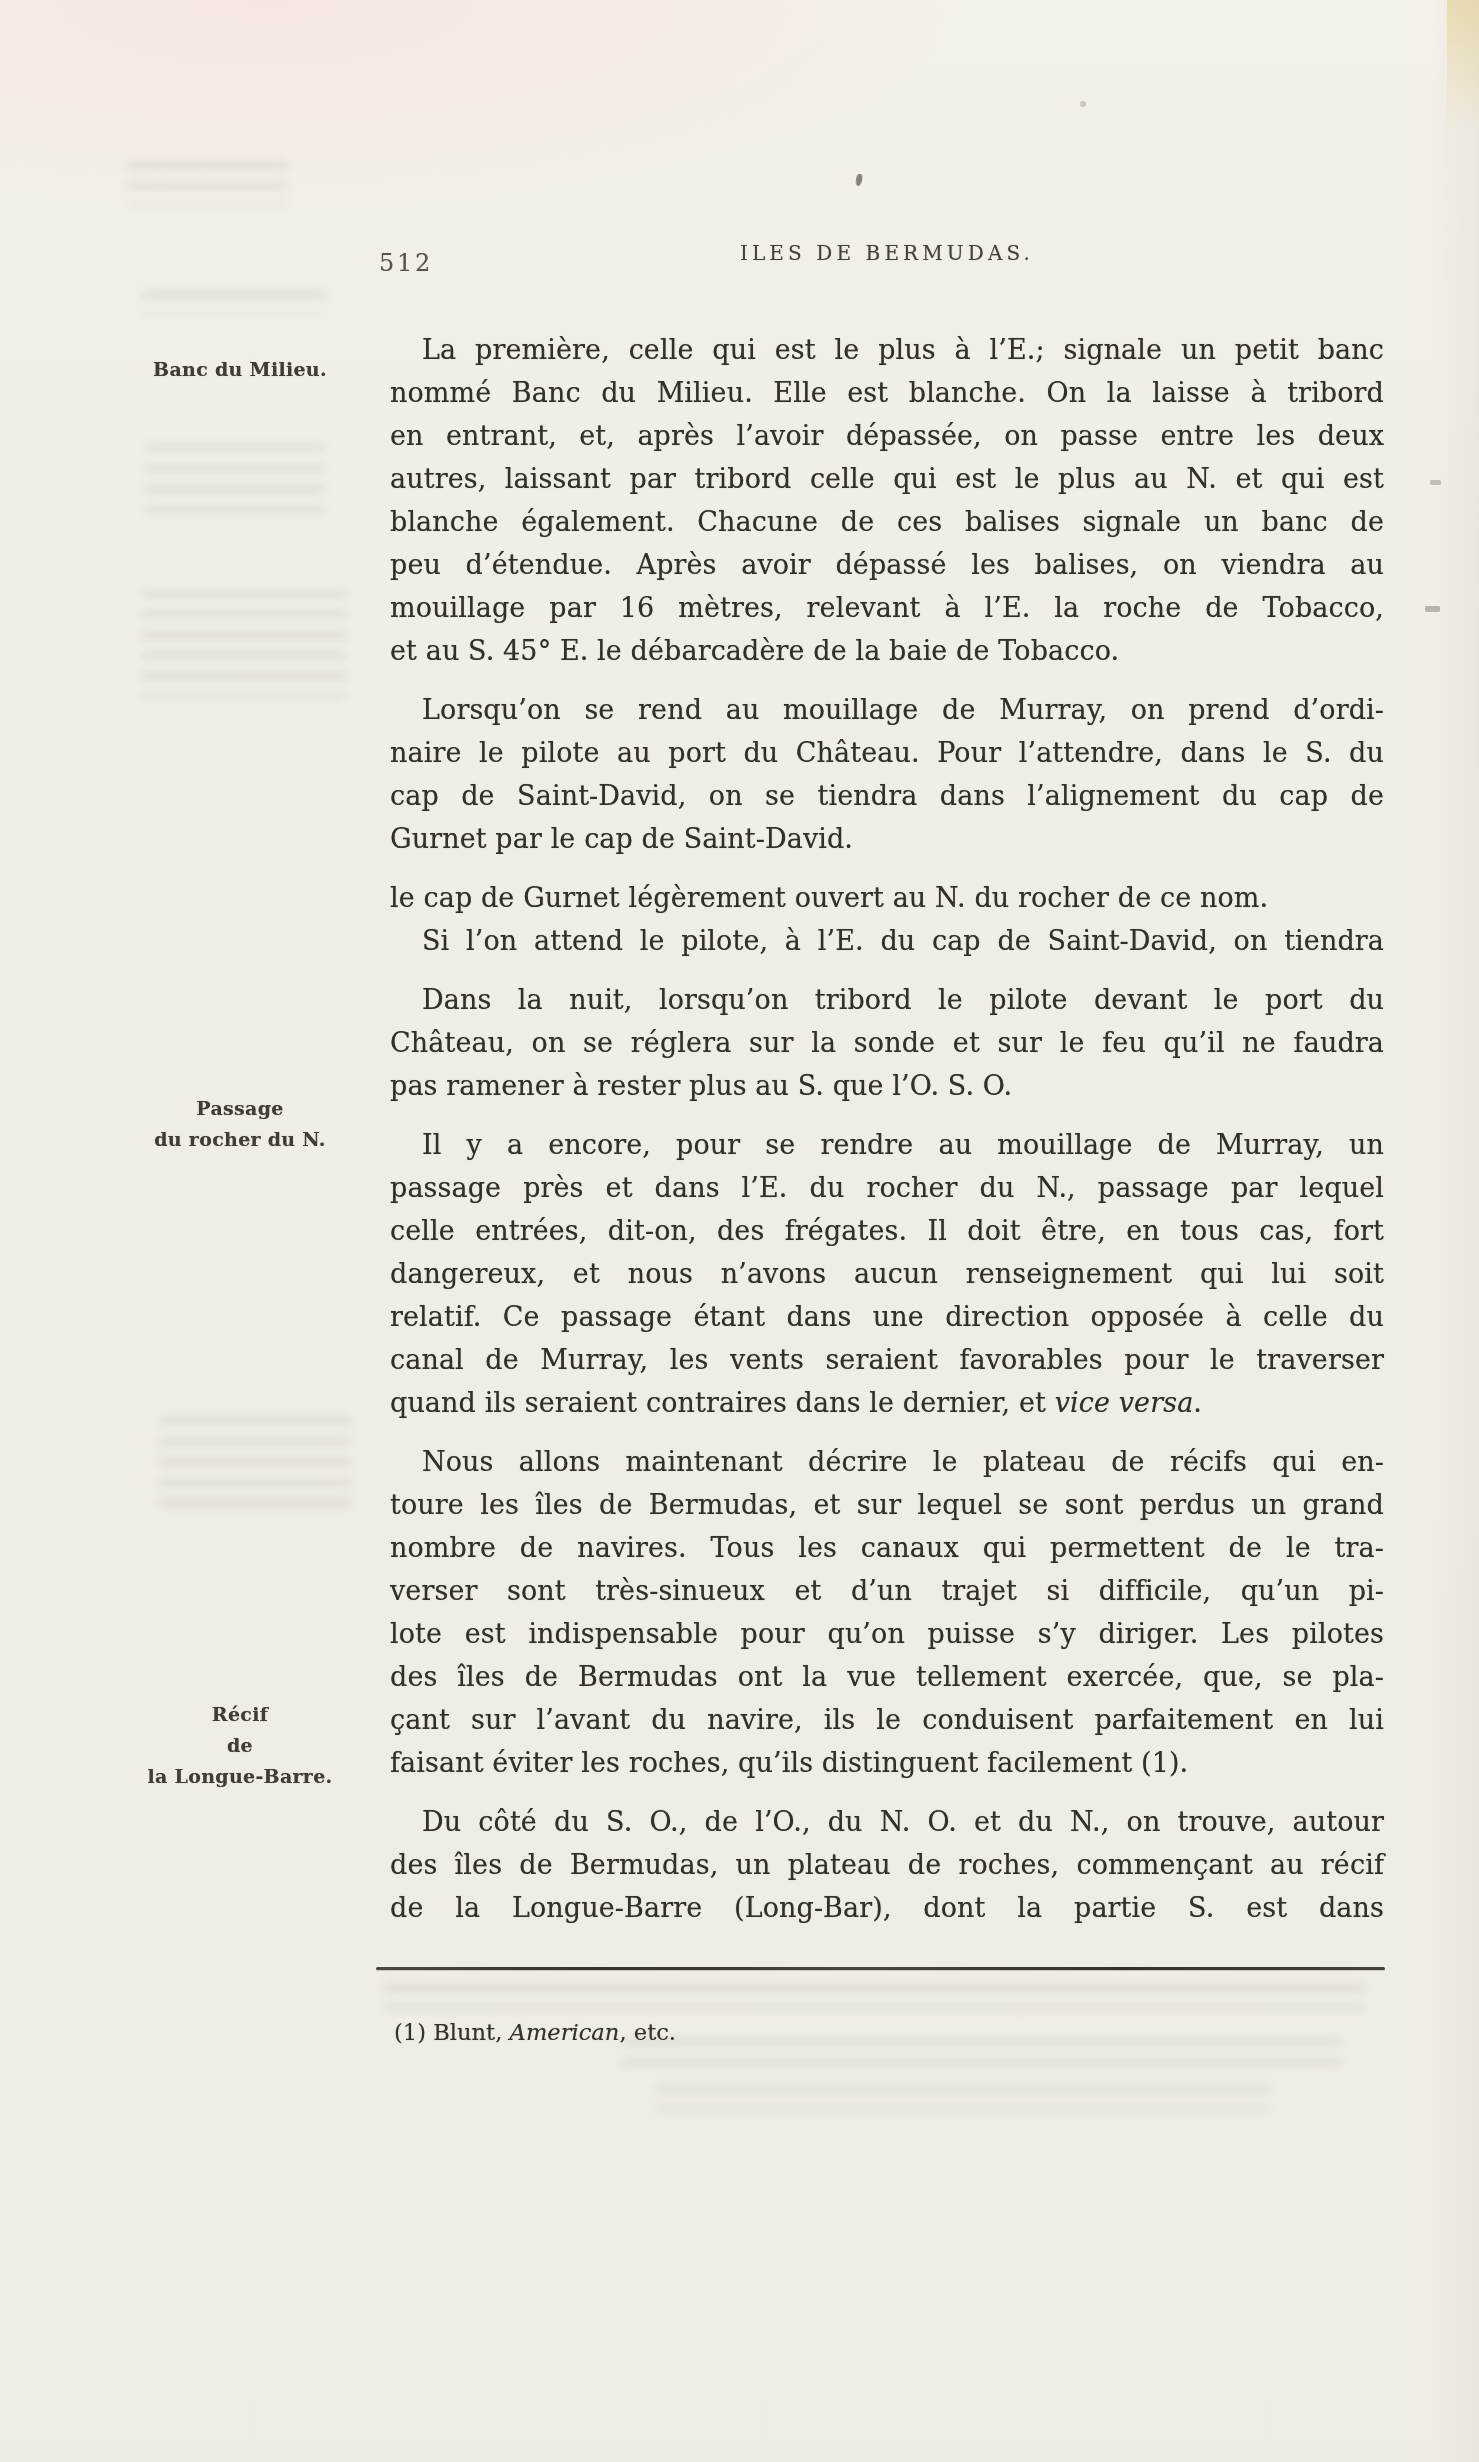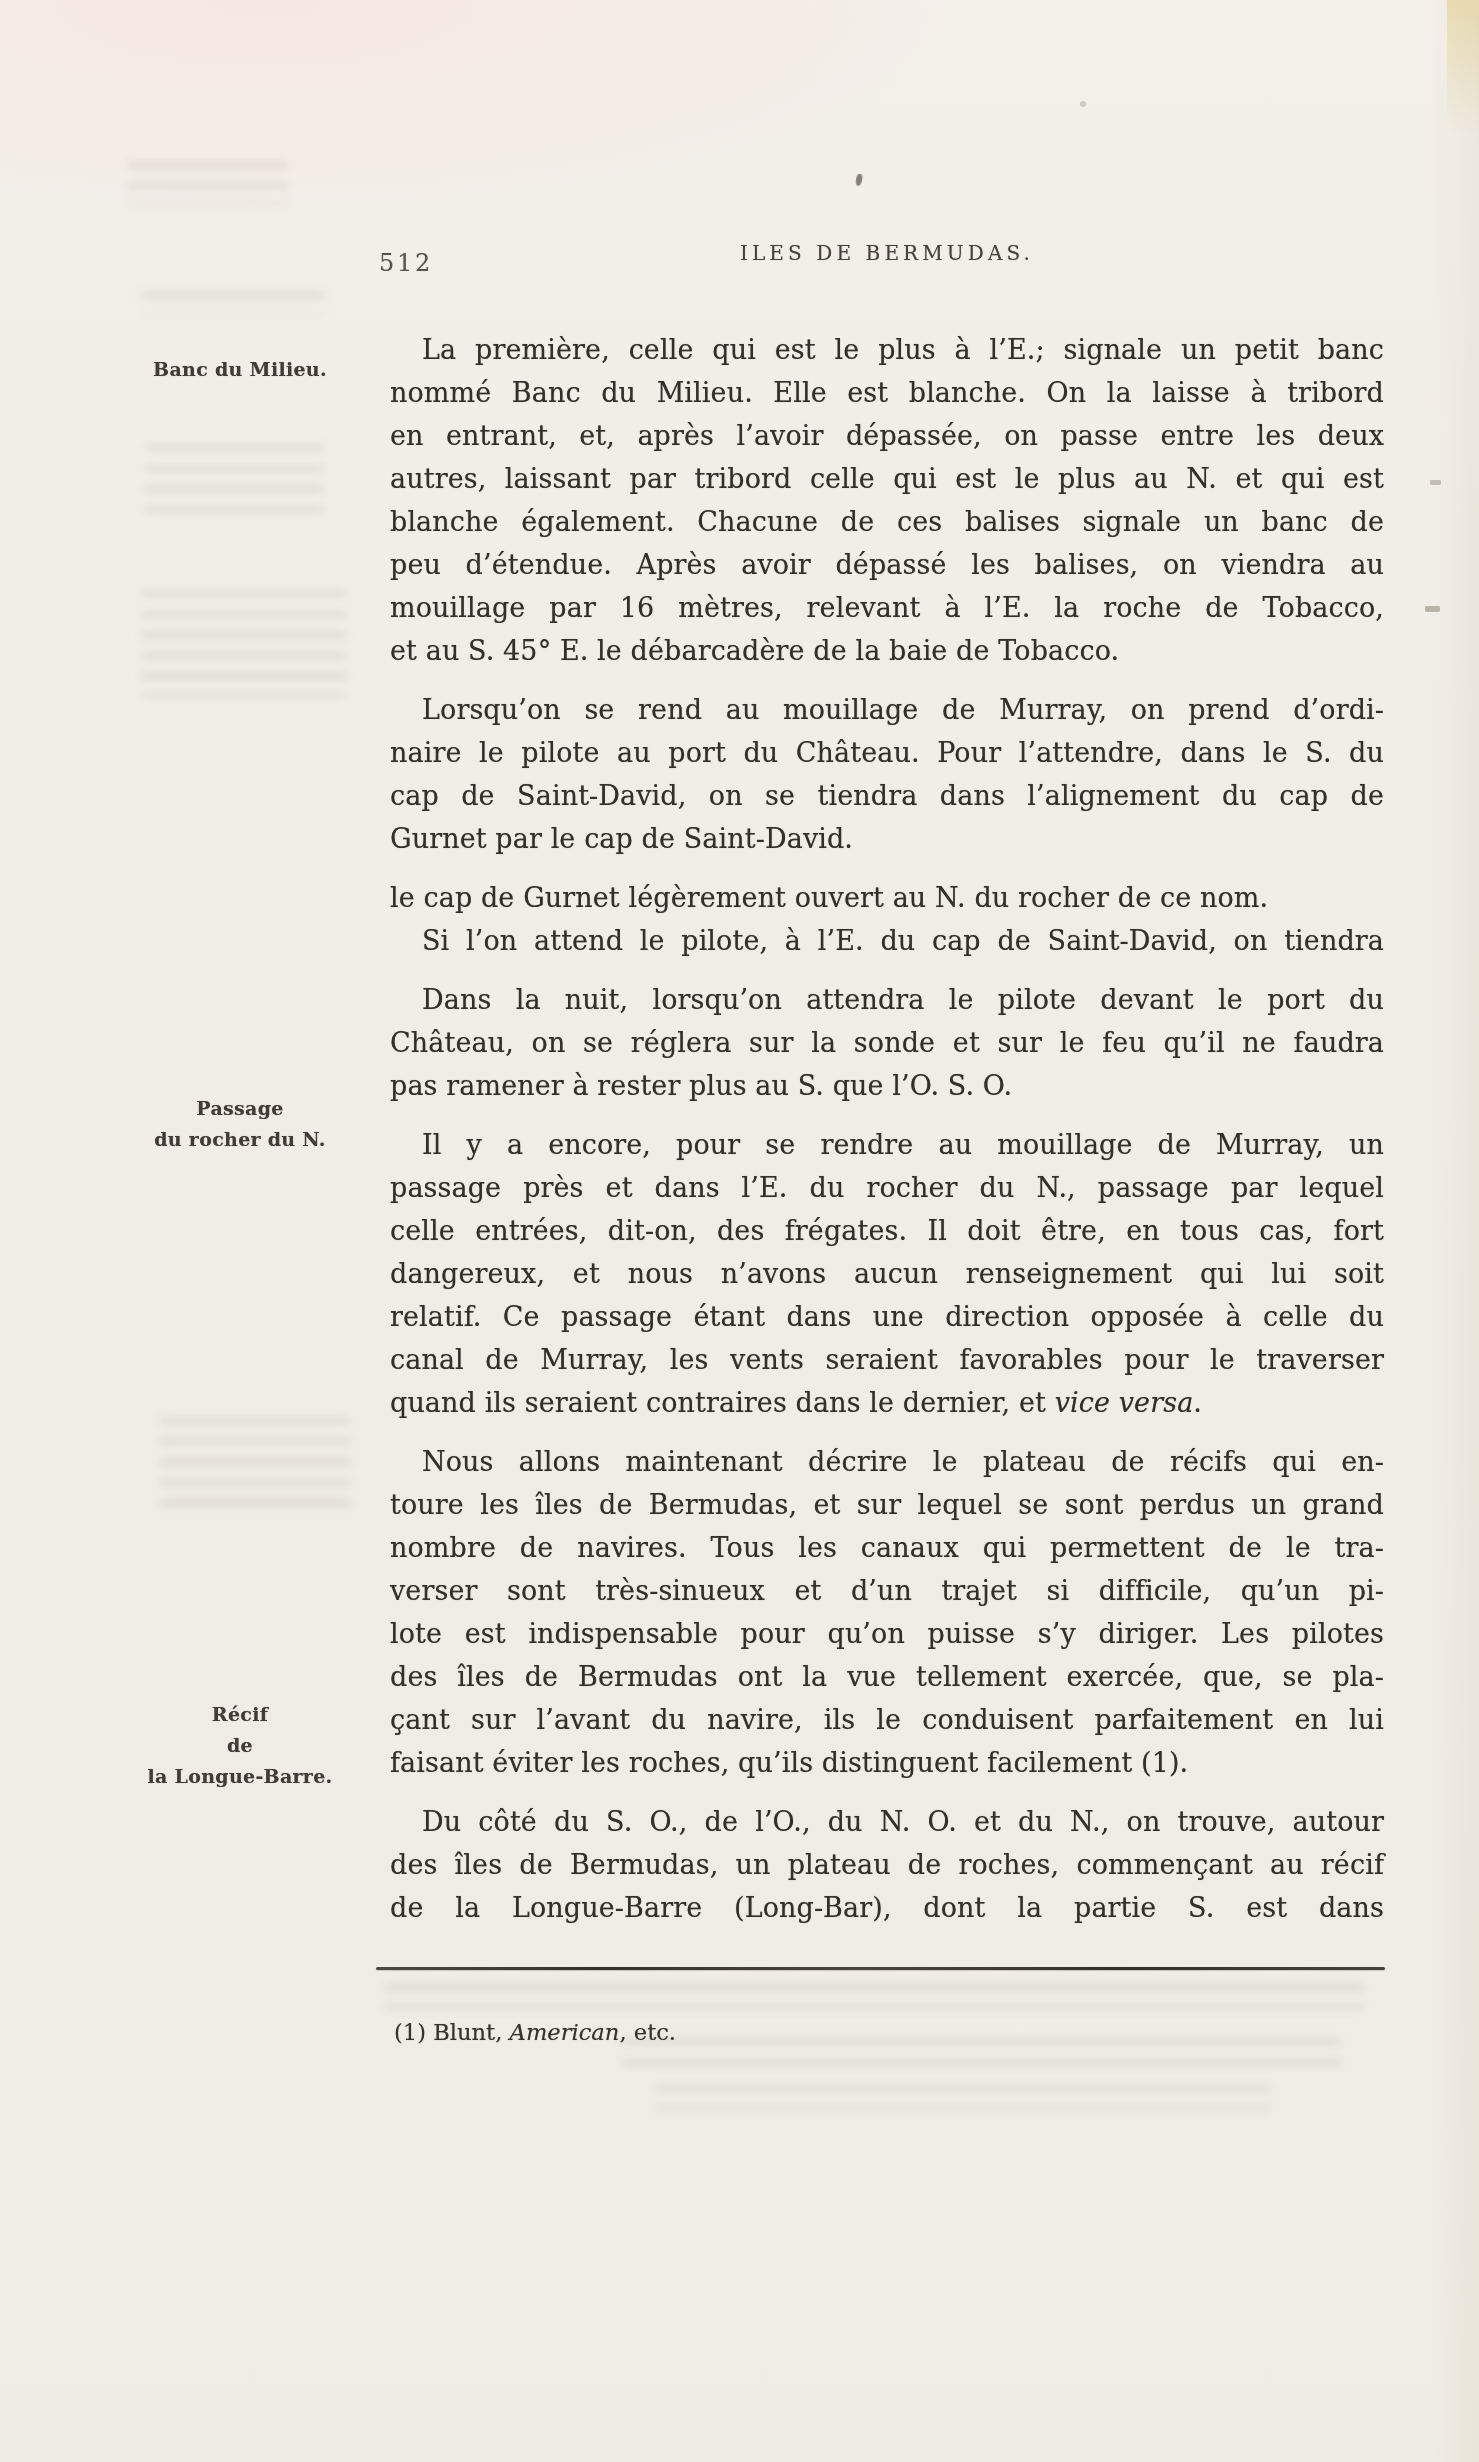--- a/index.html
+++ b/index.html
@@ -179,21 +179,21 @@
           <div class="line first"><span>Lorsqu’on se rend au mouillage de Murray, on prend d’ordi-</span></div>
           <div class="line"><span>naire le pilote au port du Château. Pour l’attendre, dans le S. du</span></div>
           <div class="line"><span>cap de Saint-David, on se tiendra dans l’alignement du cap de</span></div>
           <div class="line para-end"><span>Gurnet par le cap de Saint-David.</span></div>
         </div>
         <div class="para">
           <div class="line para-end"><span>le cap de Gurnet légèrement ouvert au N. du rocher de ce nom.</span></div>
           <div class="line first"><span>Si l’on attend le pilote, à l’E. du cap de Saint-David, on tiendra</span></div>
         </div>
         <div class="para">
-          <div class="line first"><span>Dans la nuit, lorsqu’on attendra le pilote devant le port du</span></div>
+          <div class="line first"><span>Dans la nuit, lorsqu’on tribord le pilote devant le port du</span></div>
           <div class="line"><span>Château, on se réglera sur la sonde et sur le feu qu’il ne faudra</span></div>
           <div class="line para-end"><span>pas ramener à rester plus au S. que l’O. S. O.</span></div>
         </div>
         <div class="para">
           <div class="line first"><span>Il y a encore, pour se rendre au mouillage de Murray, un</span></div>
           <div class="line"><span>passage près et dans l’E. du rocher du N., passage par lequel</span></div>
           <div class="line"><span>celle entrées, dit-on, des frégates. Il doit être, en tous cas, fort</span></div>
           <div class="line"><span>dangereux, et nous n’avons aucun renseignement qui lui soit</span></div>
           <div class="line"><span>relatif. Ce passage étant dans une direction opposée à celle du</span></div>
           <div class="line"><span>canal de Murray, les vents seraient favorables pour le traverser</span></div>

